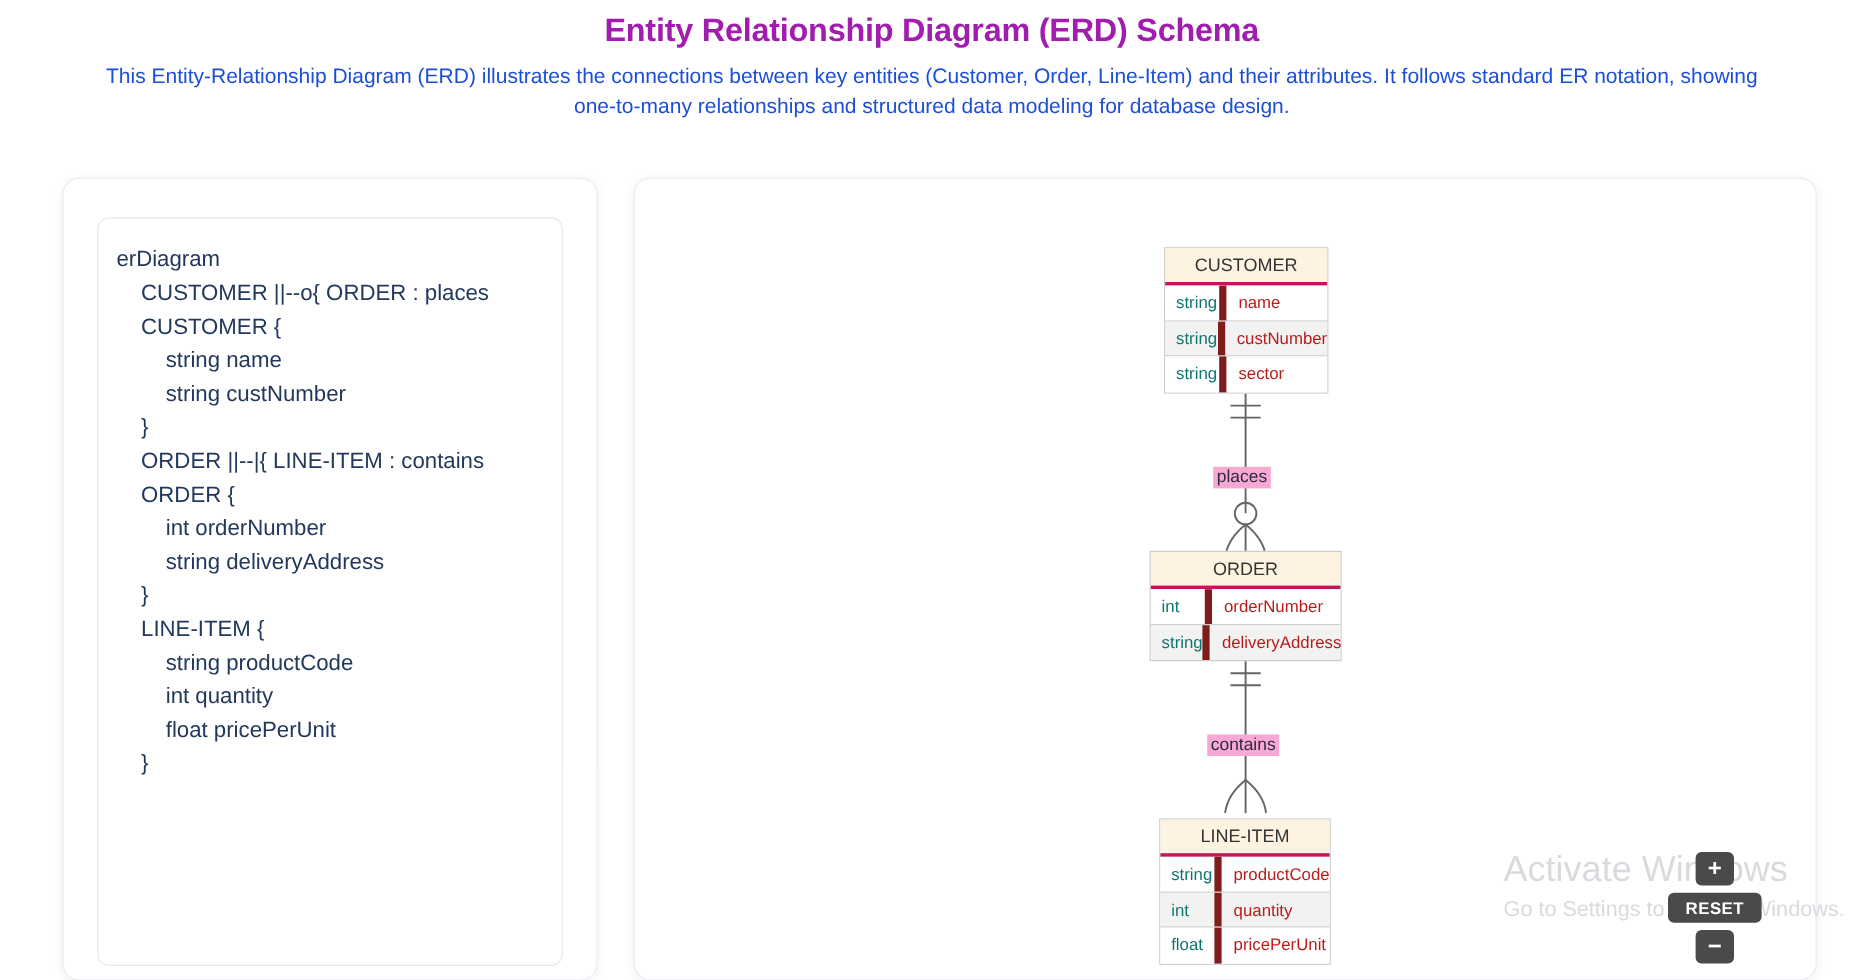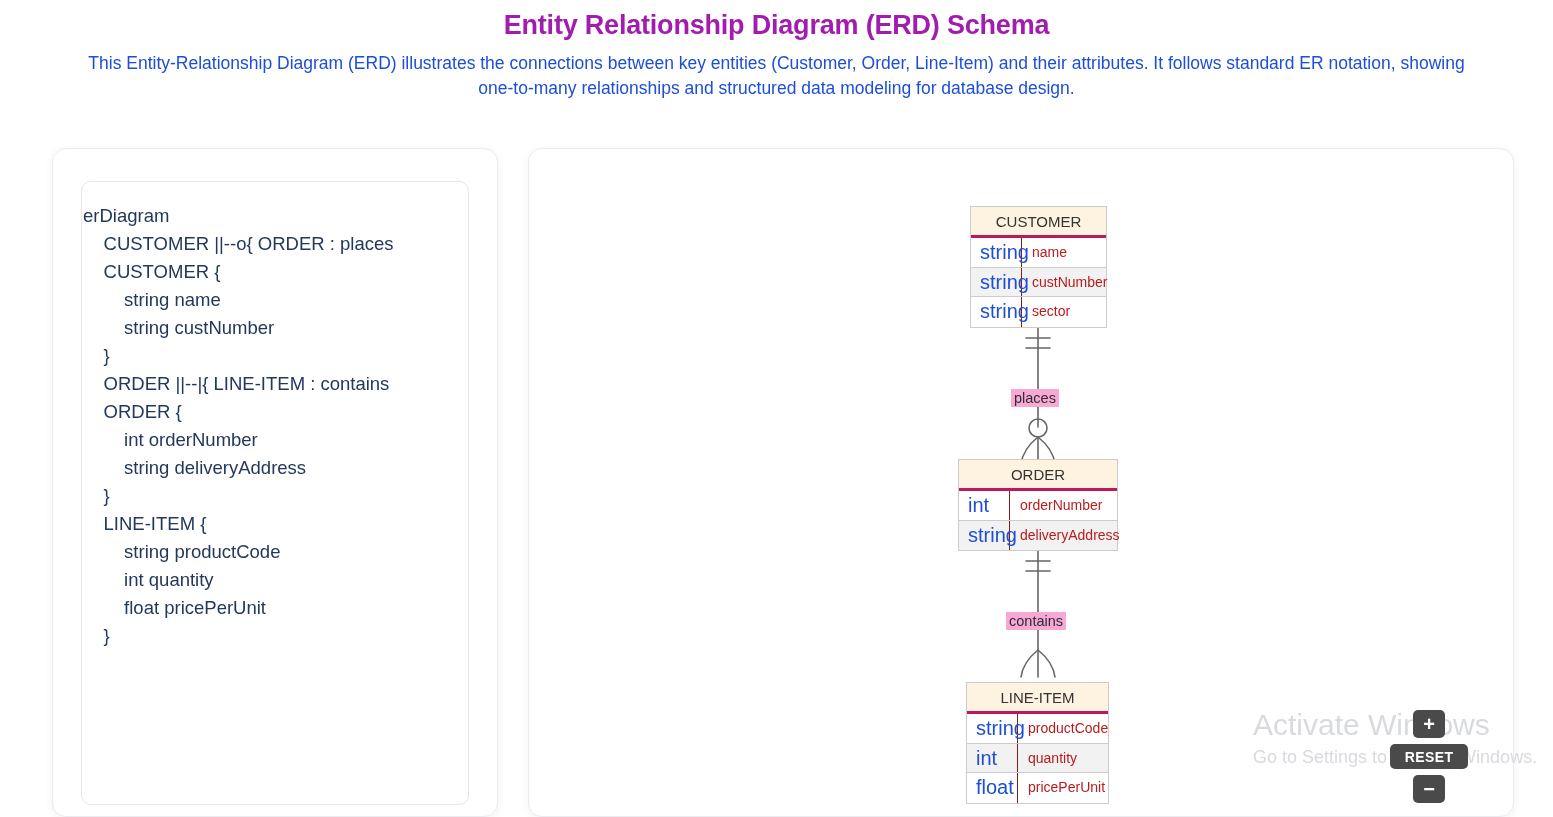--- a/index.html
+++ b/index.html
@@ -28,21 +28,21 @@
     position: absolute; top: 148px; left: 0; width: 1553px; height: 669px;
   }
   .card-left {
     position: absolute; left: 52px; top: 0; width: 446px; height: 669px;
     background: #ffffff; border: 1px solid #e9ecf1; border-radius: 14px;
     box-shadow: 0 2px 10px rgba(30,40,70,0.06);
   }
   .code-box {
     position: absolute; left: 28px; top: 32px; width: 388px; height: 624px;
     background: #ffffff; border: 1px solid #e4e7ec; border-radius: 10px;
-    padding: 20px 1px;
+    padding: 20px 15px;
     overflow: hidden;
   }
   .code-line {
     font-size: 18.5px; line-height: 28px; color: #22395c;
     white-space: pre; font-family: "Liberation Sans", sans-serif;
   }
 
   .card-right {
     position: absolute; left: 528px; top: 0; width: 986px; height: 669px;
     background: #ffffff; border: 1px solid #e9ecf1; border-radius: 14px;
@@ -61,22 +61,22 @@
   .entity-title {
     background: #fdf3e0; border-bottom: 3px solid #be185d;
     text-align: center; font-size: 15px; color: #333333;
     height: 31px; line-height: 30px;
   }
   .attr-row { display: flex; height: 29.5px; border-bottom: 1px solid #cccccc; }
   .attr-row:last-child { border-bottom: none; }
   .attr-row.odd { background: #ffffff; }
   .attr-row.even { background: #f2f2f2; }
   .attr-type {
-    width: 51px; border-right: 1px solid #7f1d1d;
-    font-size: 20px; color: #1d4ed8; line-height: 29px; padding-left: 9px;
+    width: 51px; border-right: 6px solid #7f1d1d;
+    font-size: 14px; color: #0f766e; line-height: 29px; padding-left: 9px;
   }
   .attr-name {
     flex: 1; font-size: 14px; color: #b91c1c; line-height: 29px; padding-left: 10px;
   }
 
   .rel-label {
     position: absolute; font-size: 14.5px; color: #2b2b3a;
     background: #f9a8d4; padding: 1px 3px; white-space: nowrap;
   }
 

